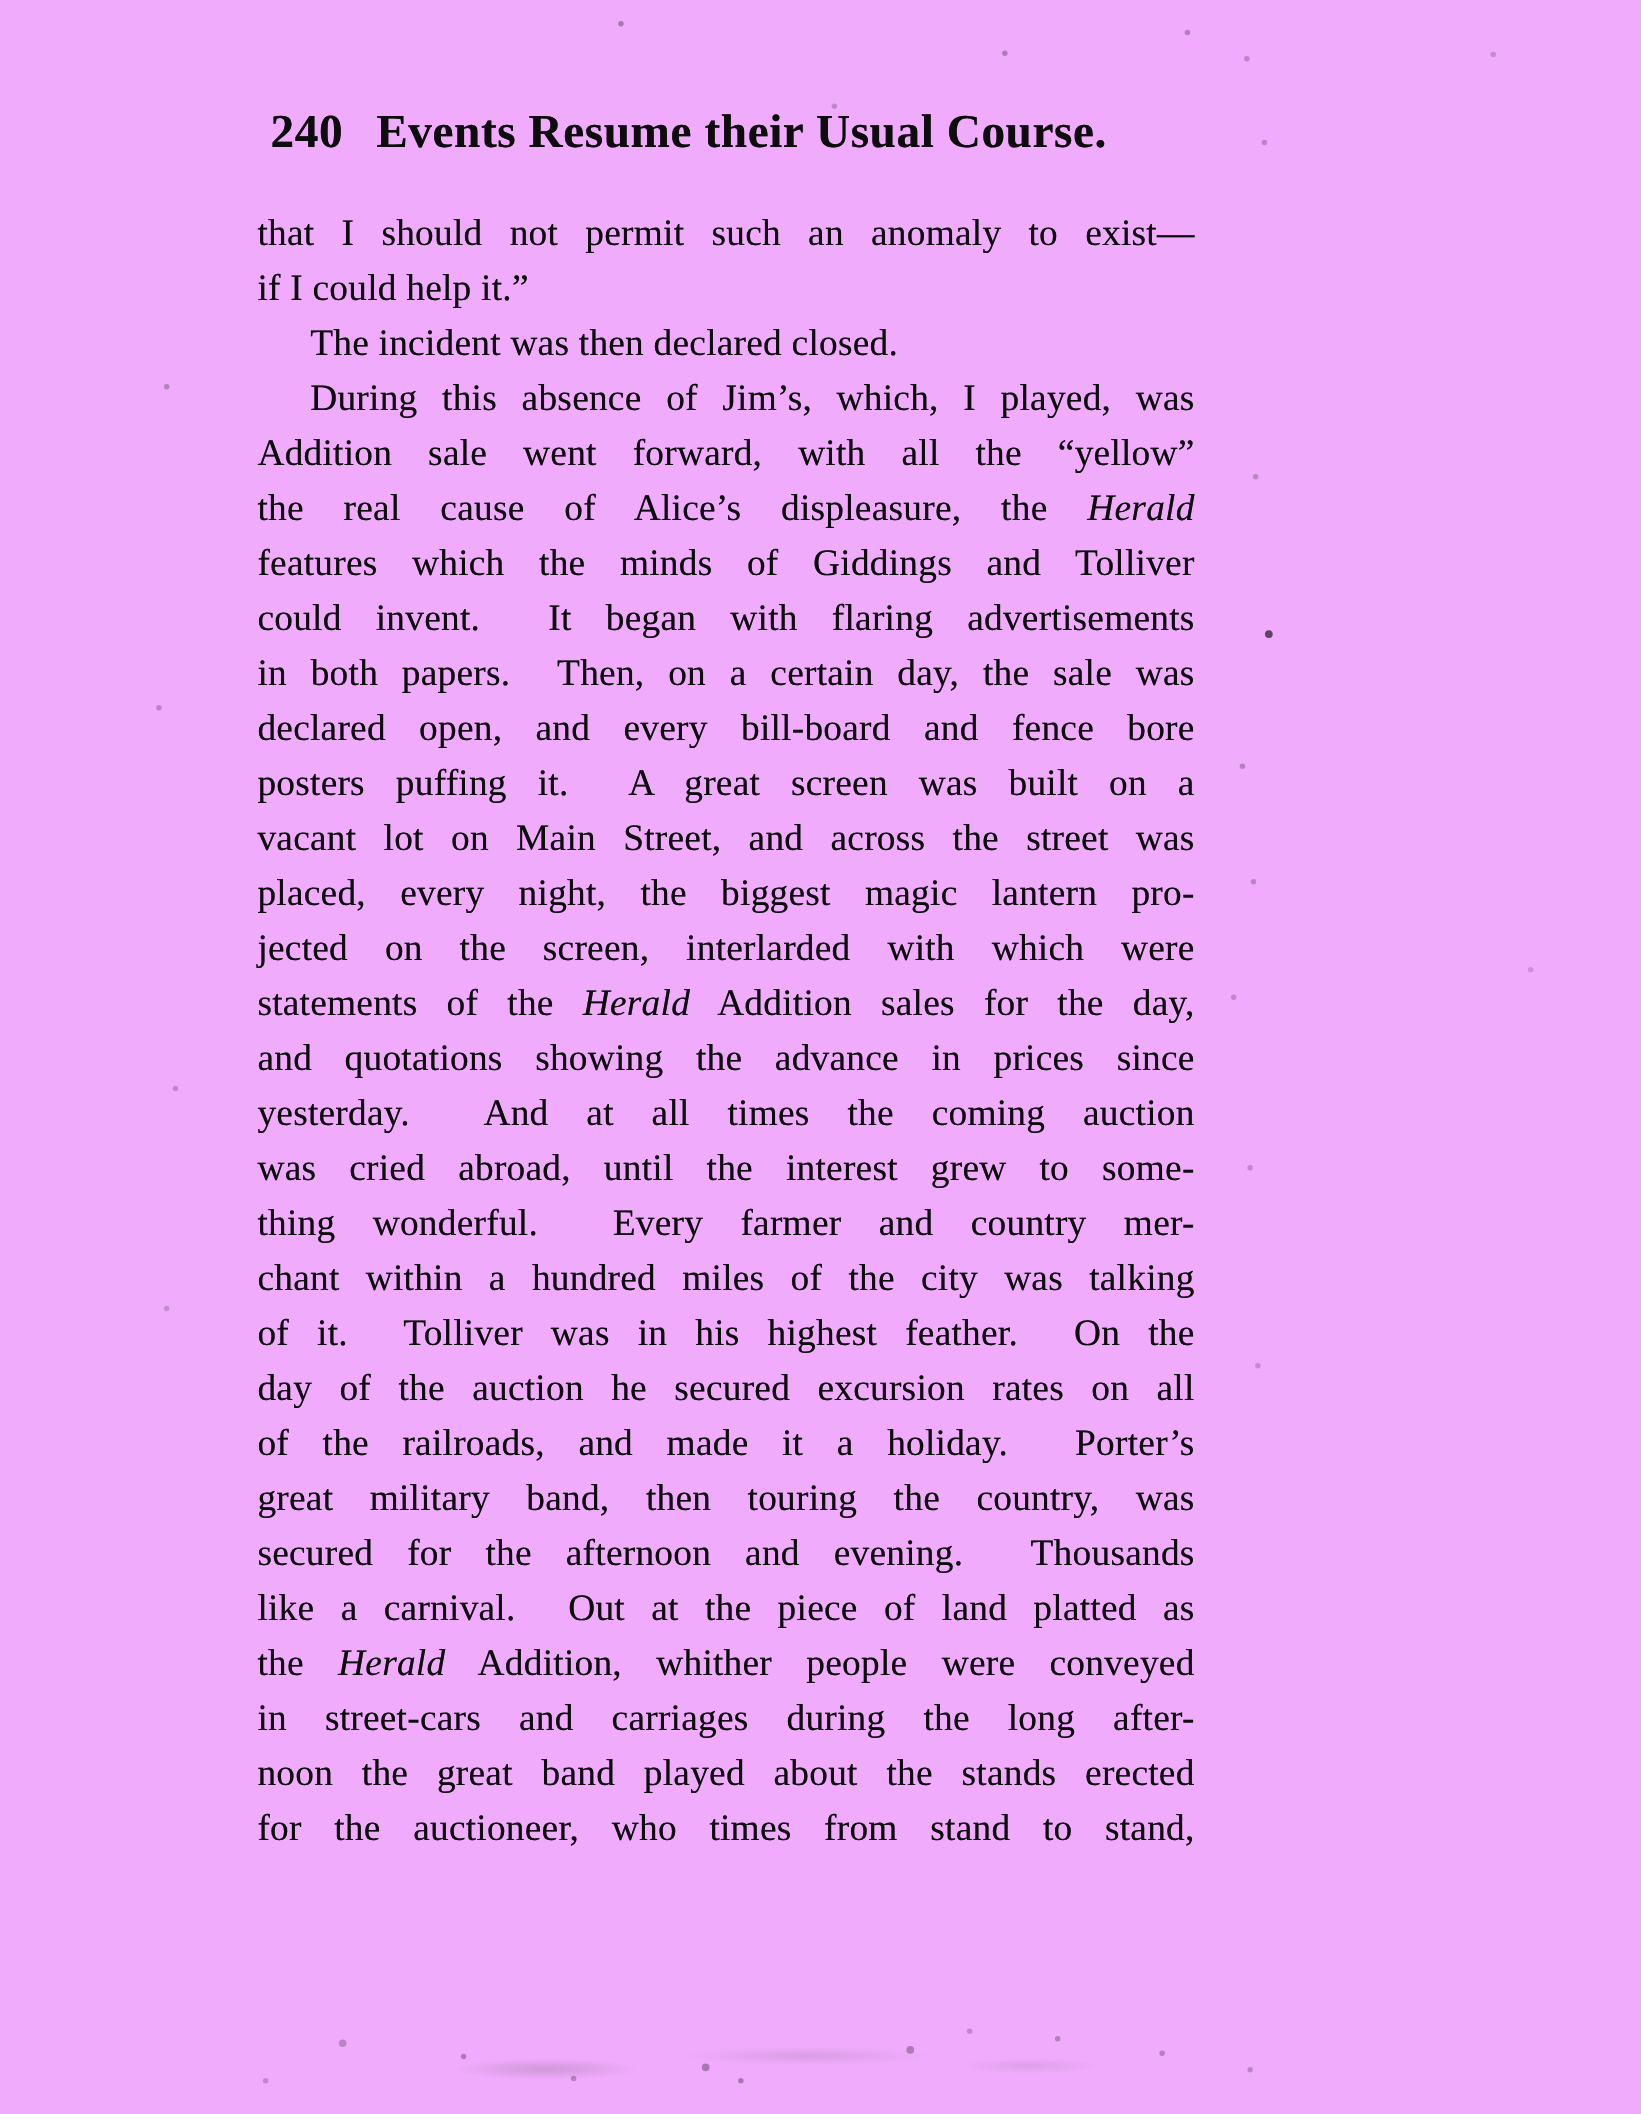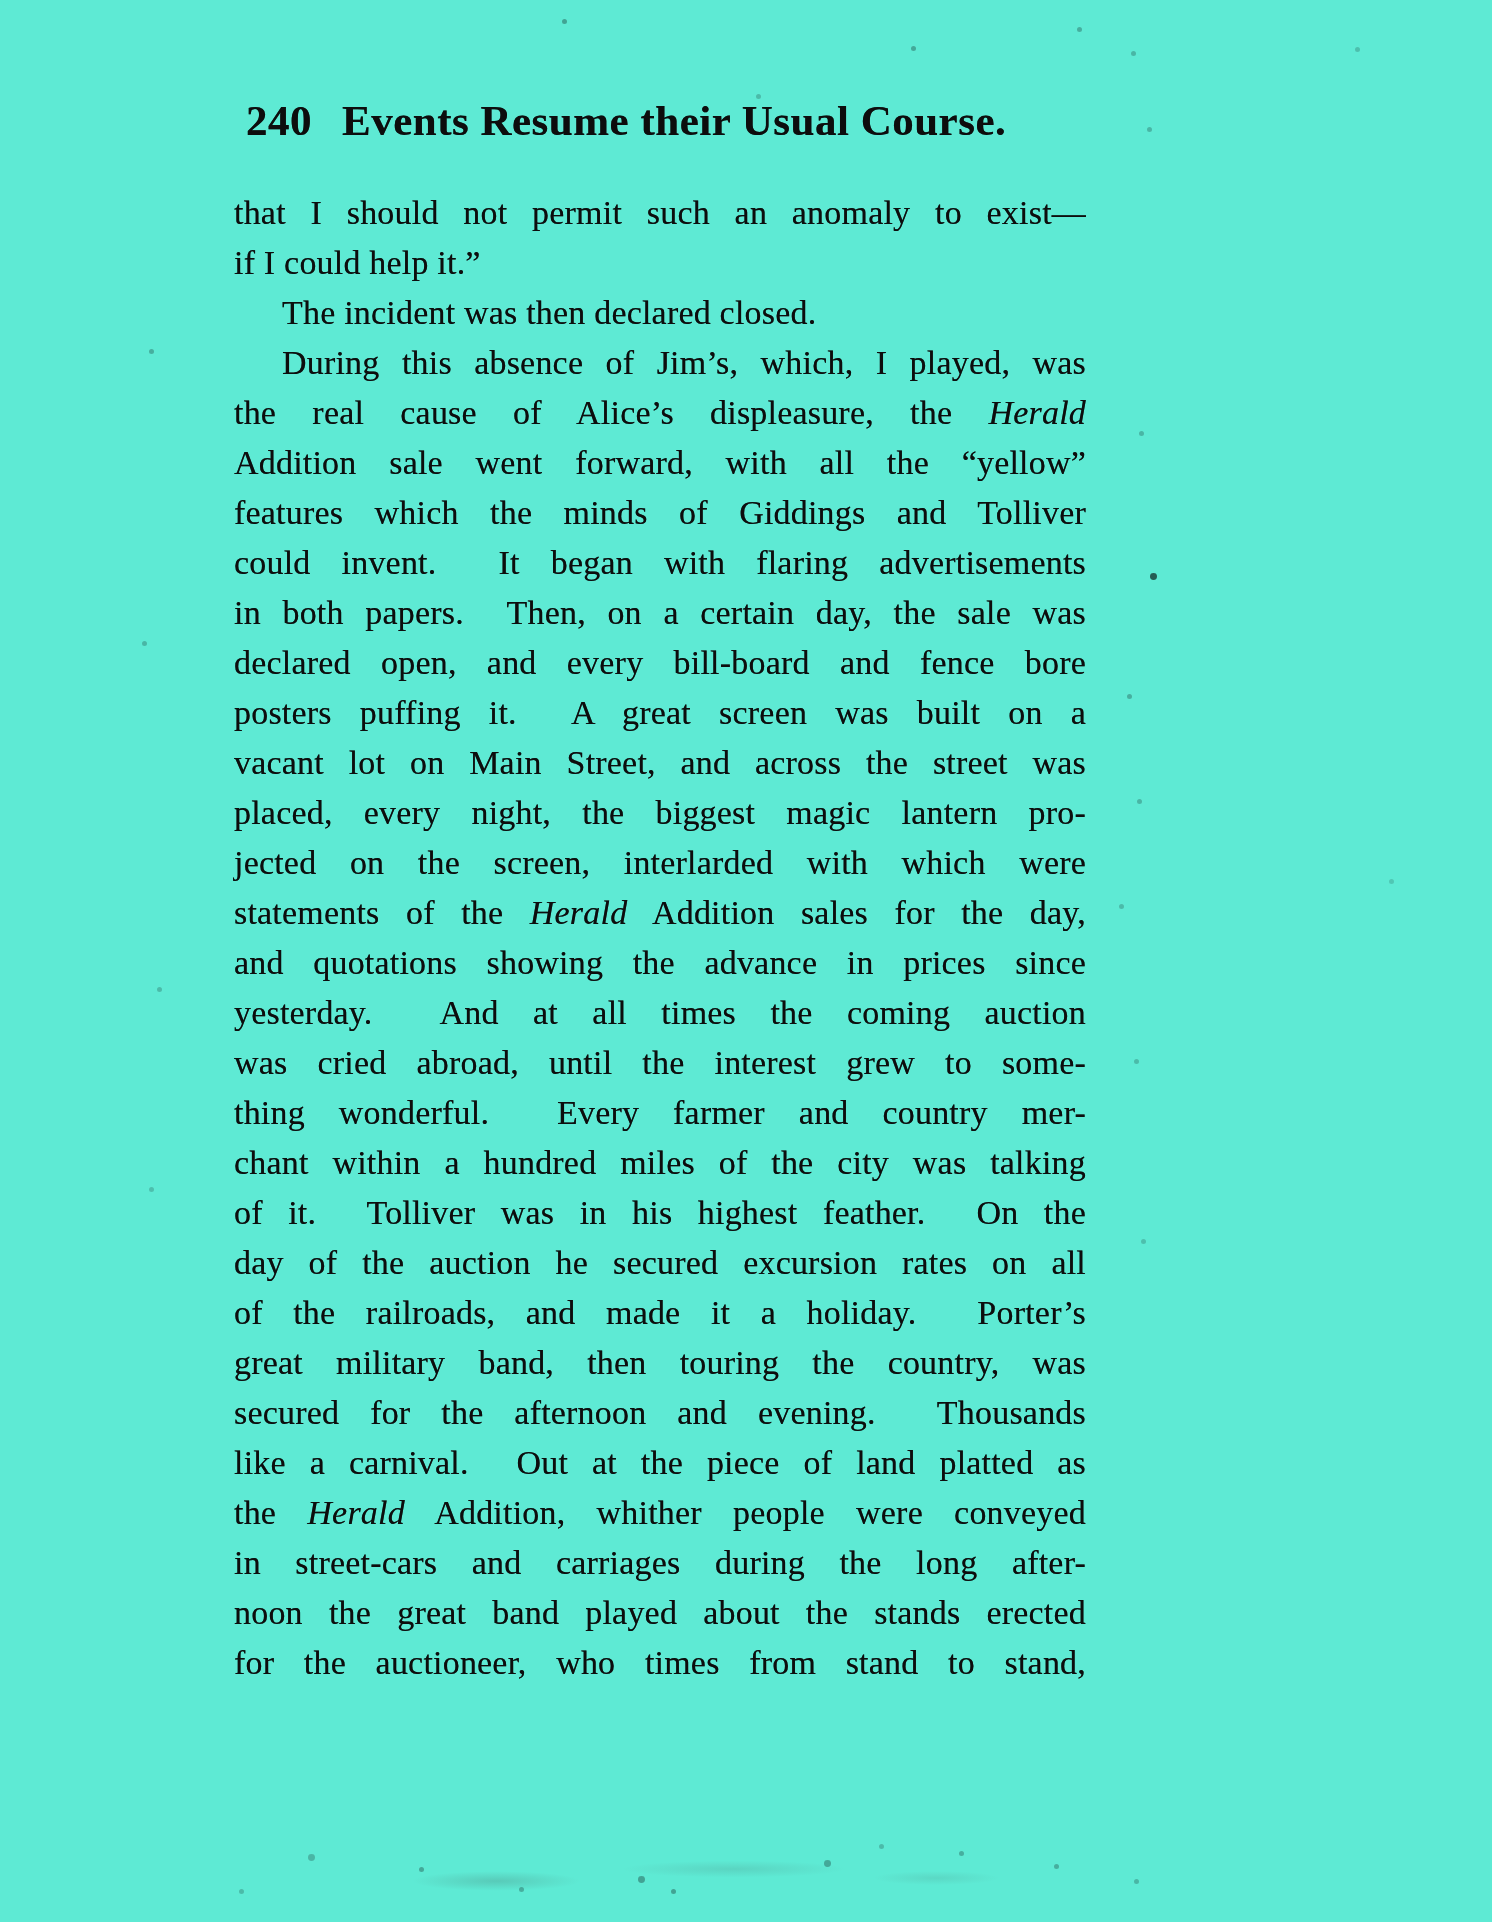--- a/index.html
+++ b/index.html
@@ -4,21 +4,21 @@
 <style>
   html, body {
     margin: 0;
     padding: 0;
     background: #ffffff;
   }
   #page {
     position: relative;
     width: 1492px;
     height: 1922px;
-    background: #5eead4;
+    background: #f0abfc;
     overflow: hidden;
     font-family: "Liberation Serif", serif;
     color: #0d0d0d;
   }
   #page-header {
     position: absolute;
     top: 96px;
     left: 246px;
     display: flex;
     align-items: baseline;
@@ -113,22 +113,22 @@
   <div id="page-header">
     <span>240</span>
     <span>Events Resume their Usual Course.</span>
   </div>
 
   <div id="text-block">
       <div class="line just"><span>that I should not permit such an anomaly to exist—</span></div>
       <div class="line"><span>if I could help it.”</span></div>
       <div class="line indent"><span>The incident was then declared closed.</span></div>
       <div class="line indent just"><span>During this absence of Jim’s, which, I played, was</span></div>
+      <div class="line just"><span>Addition sale went forward, with all the “yellow”</span></div>
       <div class="line just"><span>the real cause of Alice’s displeasure, the </span><em>Herald</em></div>
-      <div class="line just"><span>Addition sale went forward, with all the “yellow”</span></div>
       <div class="line just"><span>features which the minds of Giddings and Tolliver</span></div>
       <div class="line just"><span>could invent.&nbsp; It began with flaring advertisements</span></div>
       <div class="line just"><span>in both papers.&nbsp; Then, on a certain day, the sale was</span></div>
       <div class="line just"><span>declared open, and every bill-board and fence bore</span></div>
       <div class="line just"><span>posters puffing it.&nbsp; A great screen was built on a</span></div>
       <div class="line just"><span>vacant lot on Main Street, and across the street was</span></div>
       <div class="line just"><span>placed, every night, the biggest magic lantern pro-</span></div>
       <div class="line just"><span>jected on the screen, interlarded with which were</span></div>
       <div class="line just"><span>statements of the </span><em>Herald</em><span> Addition sales for the day,</span></div>
       <div class="line just"><span>and quotations showing the advance in prices since</span></div>

